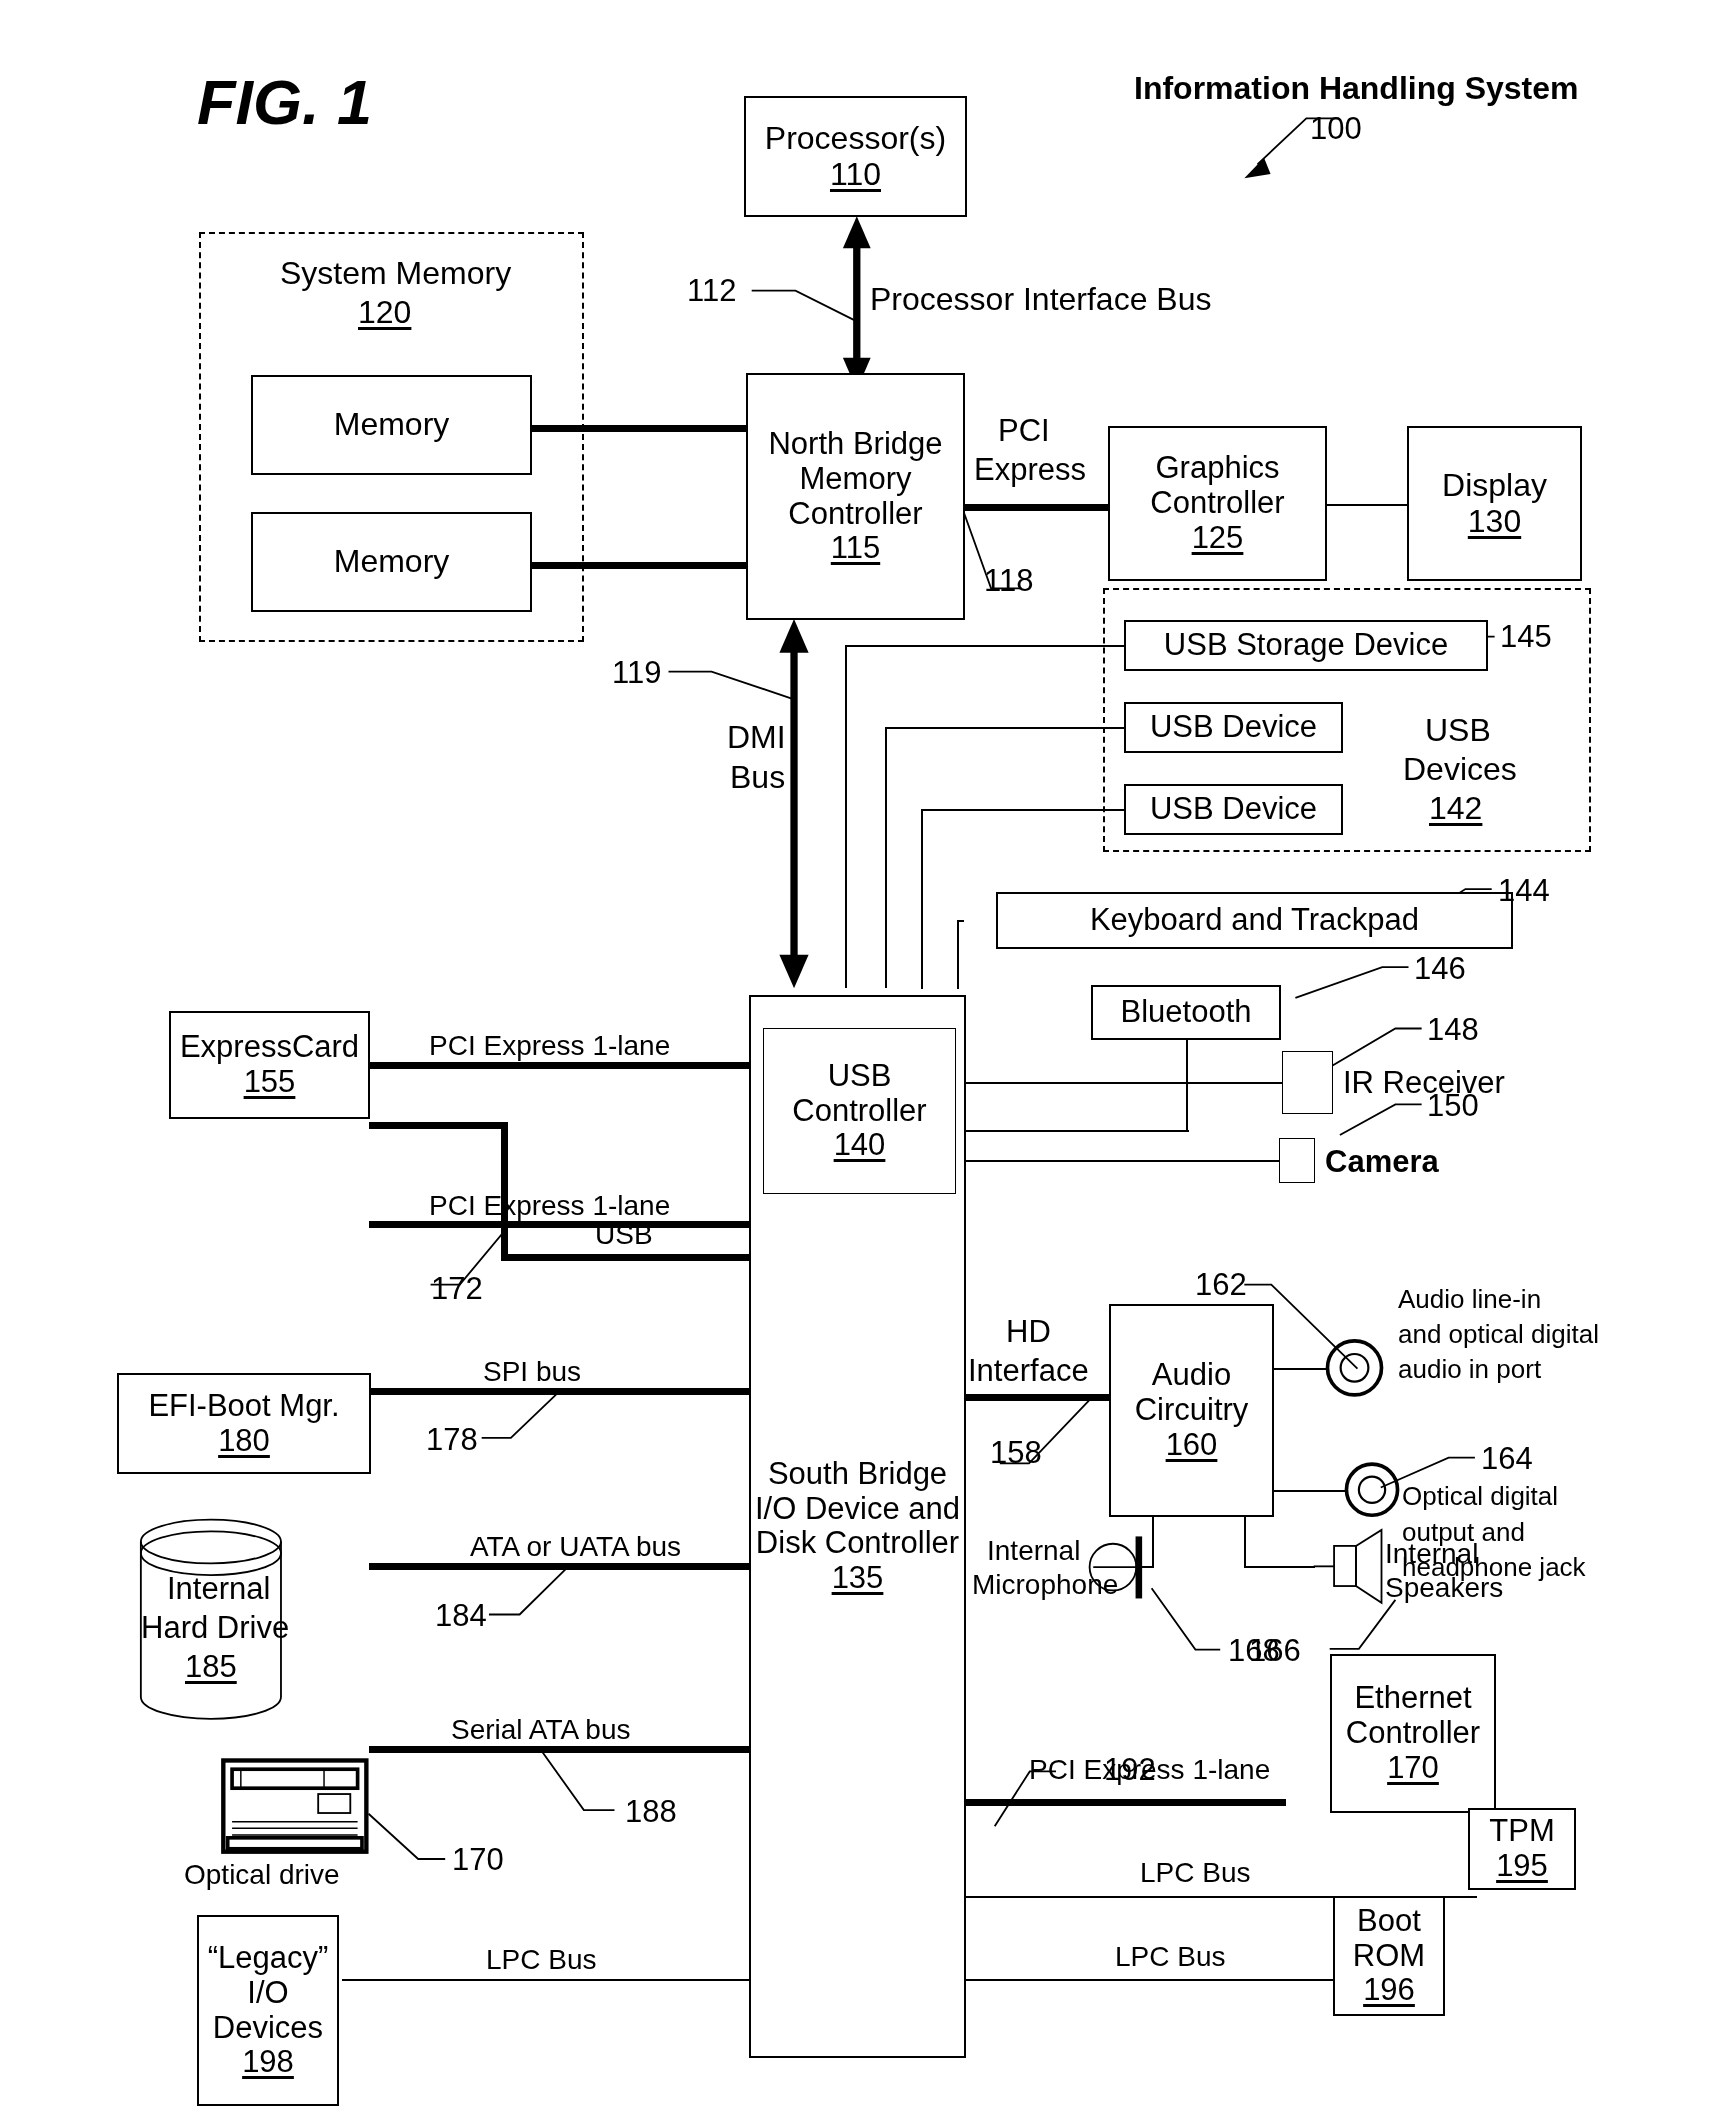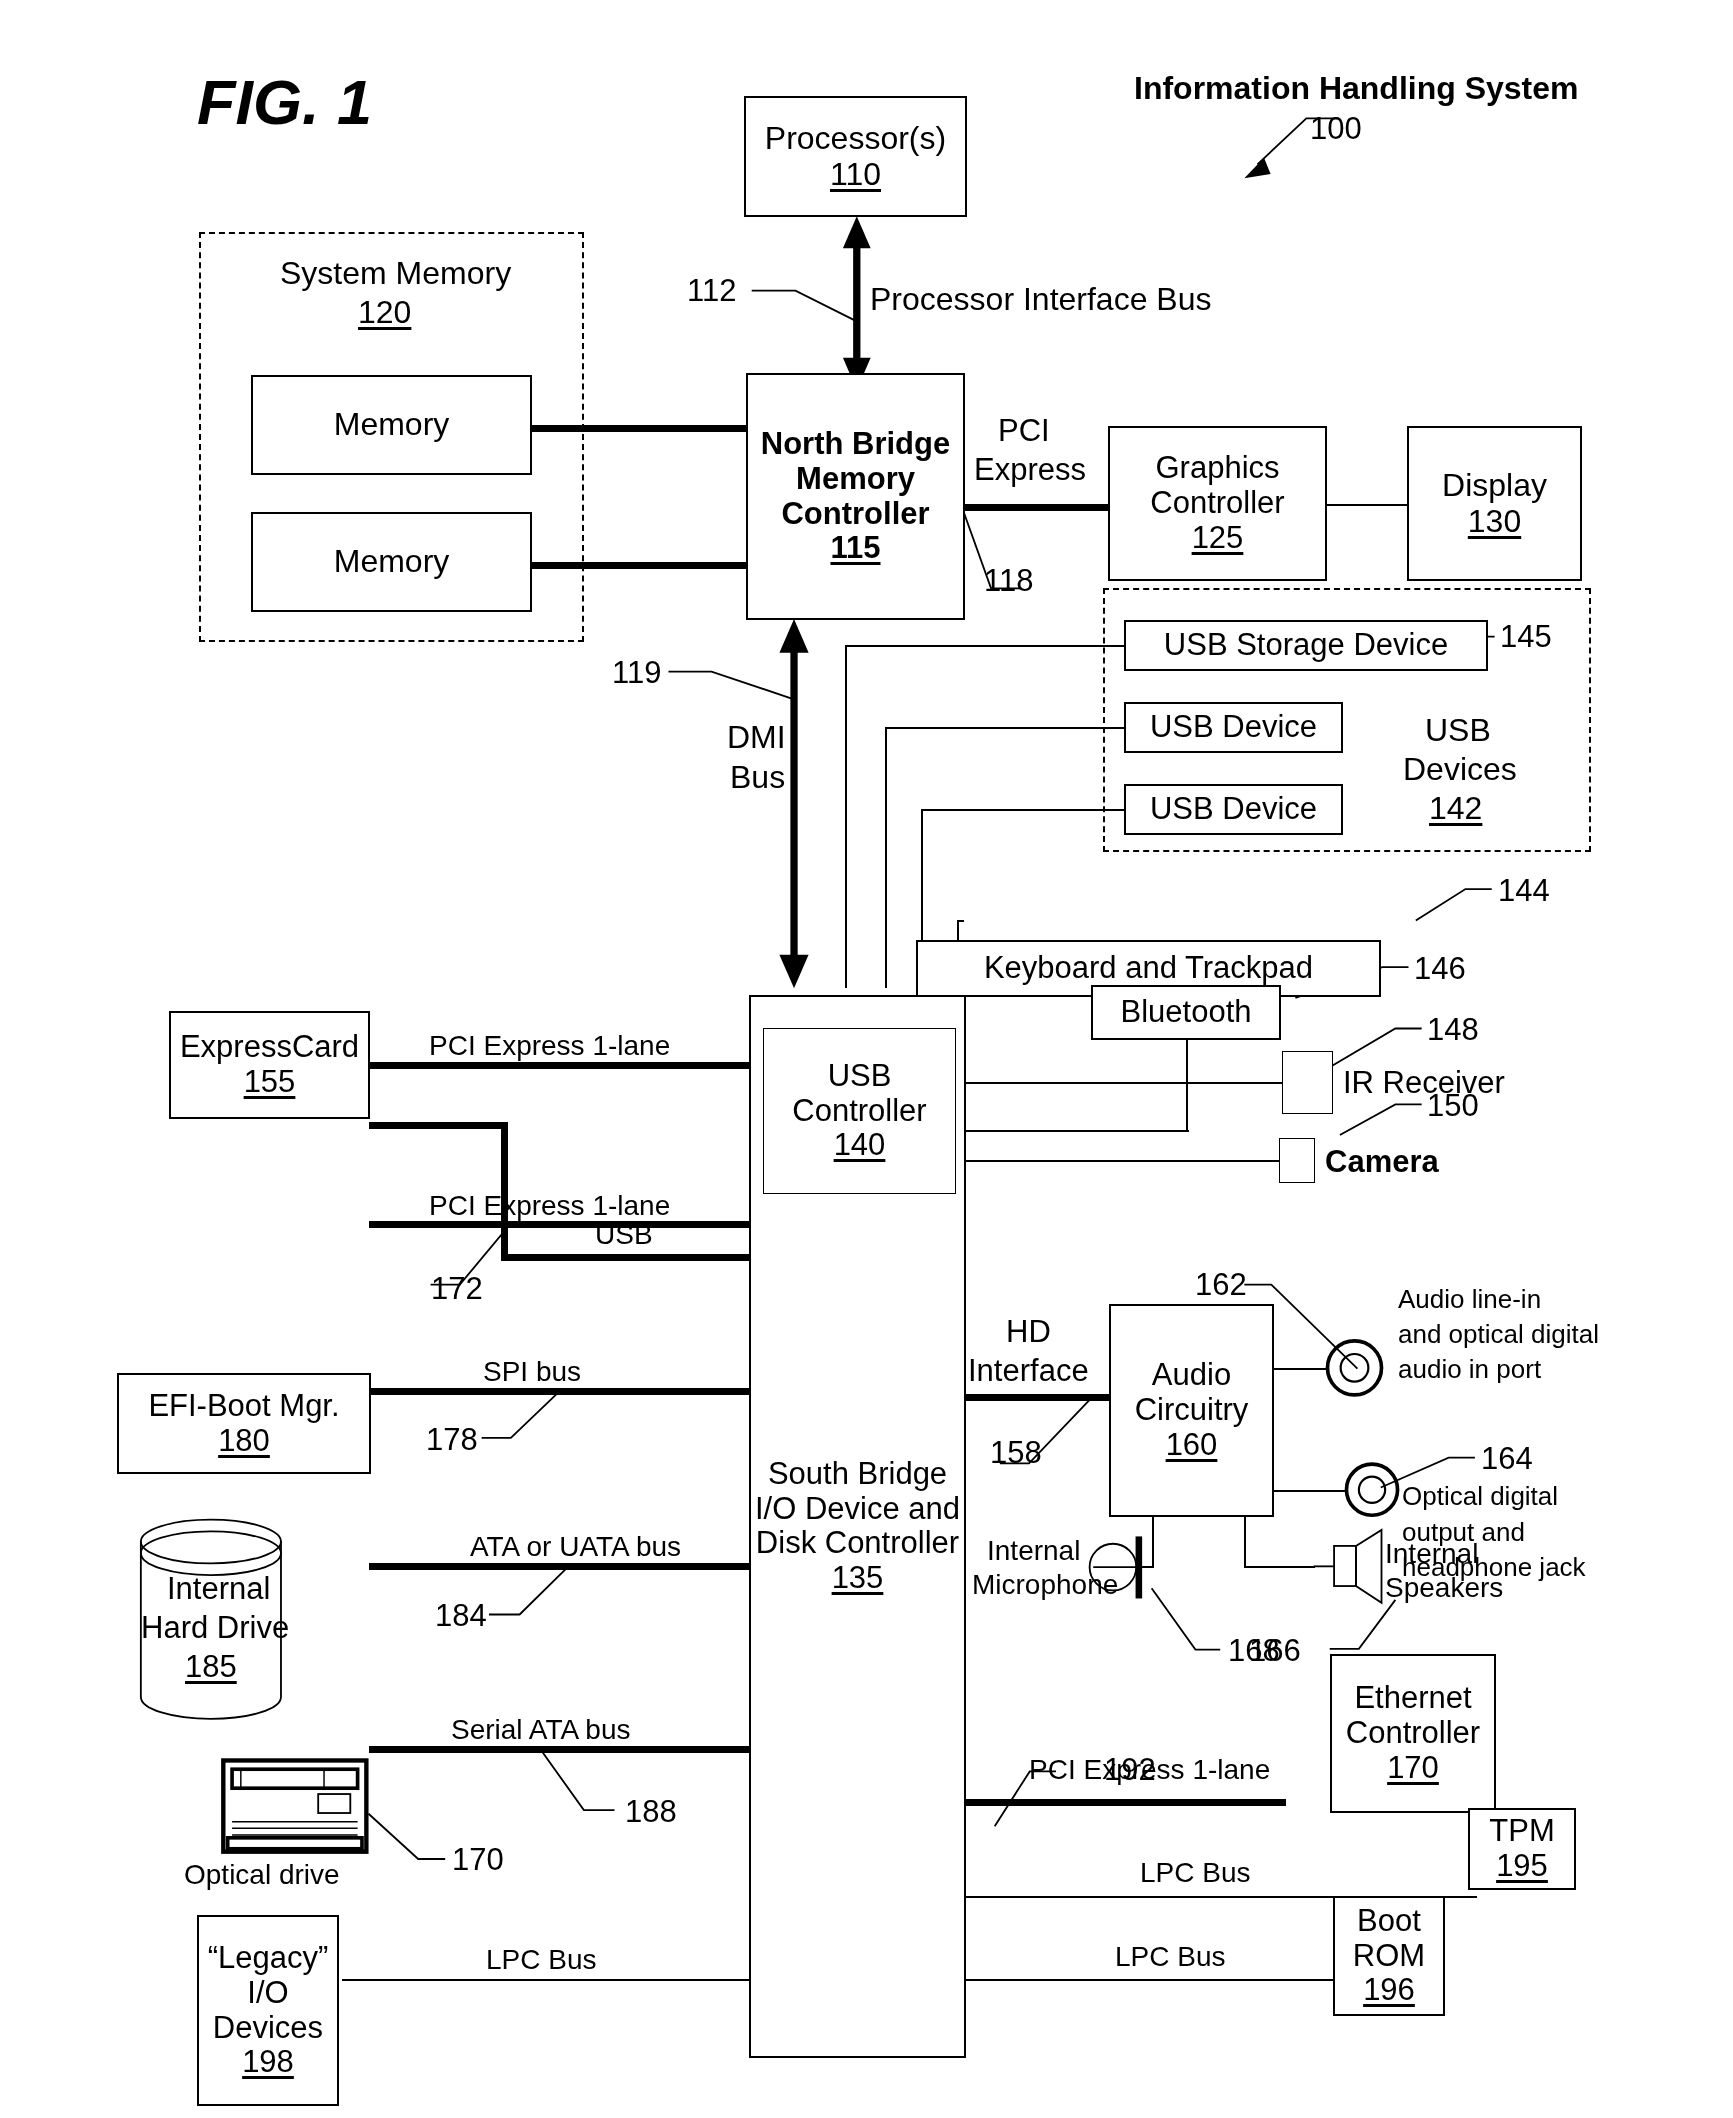--- a/index.html
+++ b/index.html
@@ -229,21 +229,21 @@
   <div class="lbl fs44 num" style="left:358px;top:294px;">120</div>
 
   <div class="box" style="left:251px;top:375px;width:281px;height:100px;">
     <div class="fs44">Memory</div>
   </div>
 
   <div class="box" style="left:251px;top:512px;width:281px;height:100px;">
     <div class="fs44">Memory</div>
   </div>
 
-  <div class="box" style="left:746px;top:373px;width:219px;height:247px;font-weight:bold;">
+  <div class="box" style="left:746px;top:373px;width:219px;height:247px;">
     <div class="fs42">North Bridge</div>
     <div class="fs42">Memory</div>
     <div class="fs42">Controller</div>
     <div class="fs42 num">115</div>
   </div>
 
   <div class="lbl fs42" style="left:998px;top:413px;">PCI</div>
   <div class="lbl fs42" style="left:974px;top:452px;">Express</div>
   <div class="lbl fs42" style="left:984px;top:563px;">118</div>
 
@@ -272,21 +272,21 @@
   </div>
 
   <div class="box" style="left:1124px;top:784px;width:219px;height:51px;">
     <div class="fs42">USB Device</div>
   </div>
 
   <div class="lbl fs44" style="left:1425px;top:712px;">USB</div>
   <div class="lbl fs44" style="left:1403px;top:751px;">Devices</div>
   <div class="lbl fs44 num" style="left:1429px;top:790px;">142</div>
 
-  <div class="box" style="left:916px;top:892px;width:465px;height:57px;margin-top:48px;">
+  <div class="box" style="left:996px;top:892px;width:517px;height:57px;">
     <div class="fs42">Keyboard and Trackpad</div>
   </div>
   <div class="lbl fs42" style="left:1498px;top:873px;">144</div>
 
   <div class="box" style="left:1091px;top:985px;width:190px;height:55px;">
     <div class="fs42">Bluetooth</div>
   </div>
   <div class="lbl fs42" style="left:1414px;top:951px;">146</div>
 
   <div class="box" style="left:1282px;top:1051px;width:51px;height:63px;border-width:1.5px;"></div>

